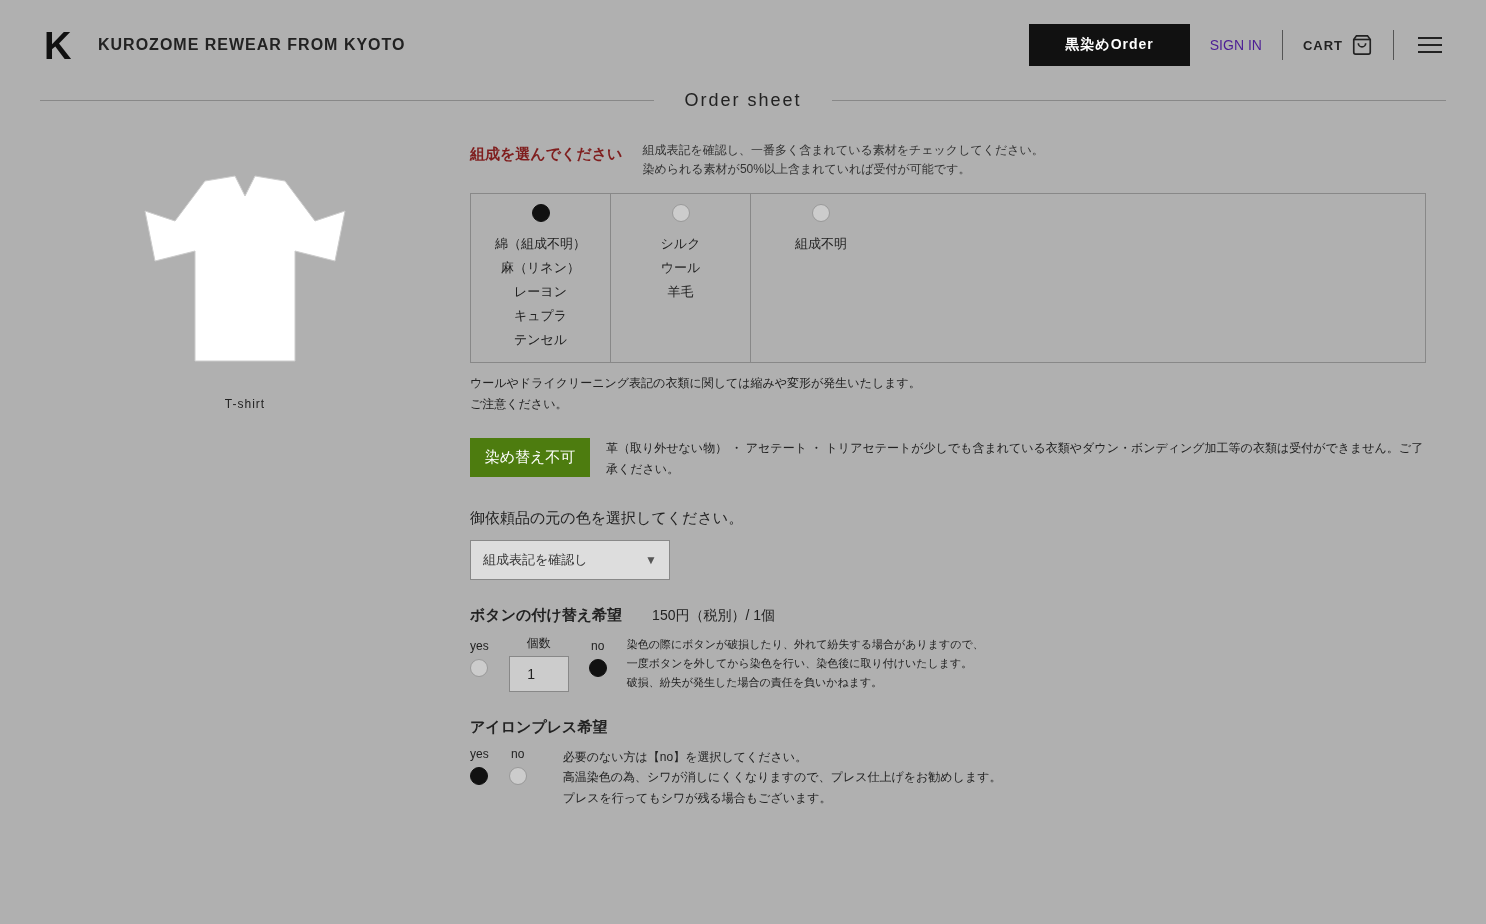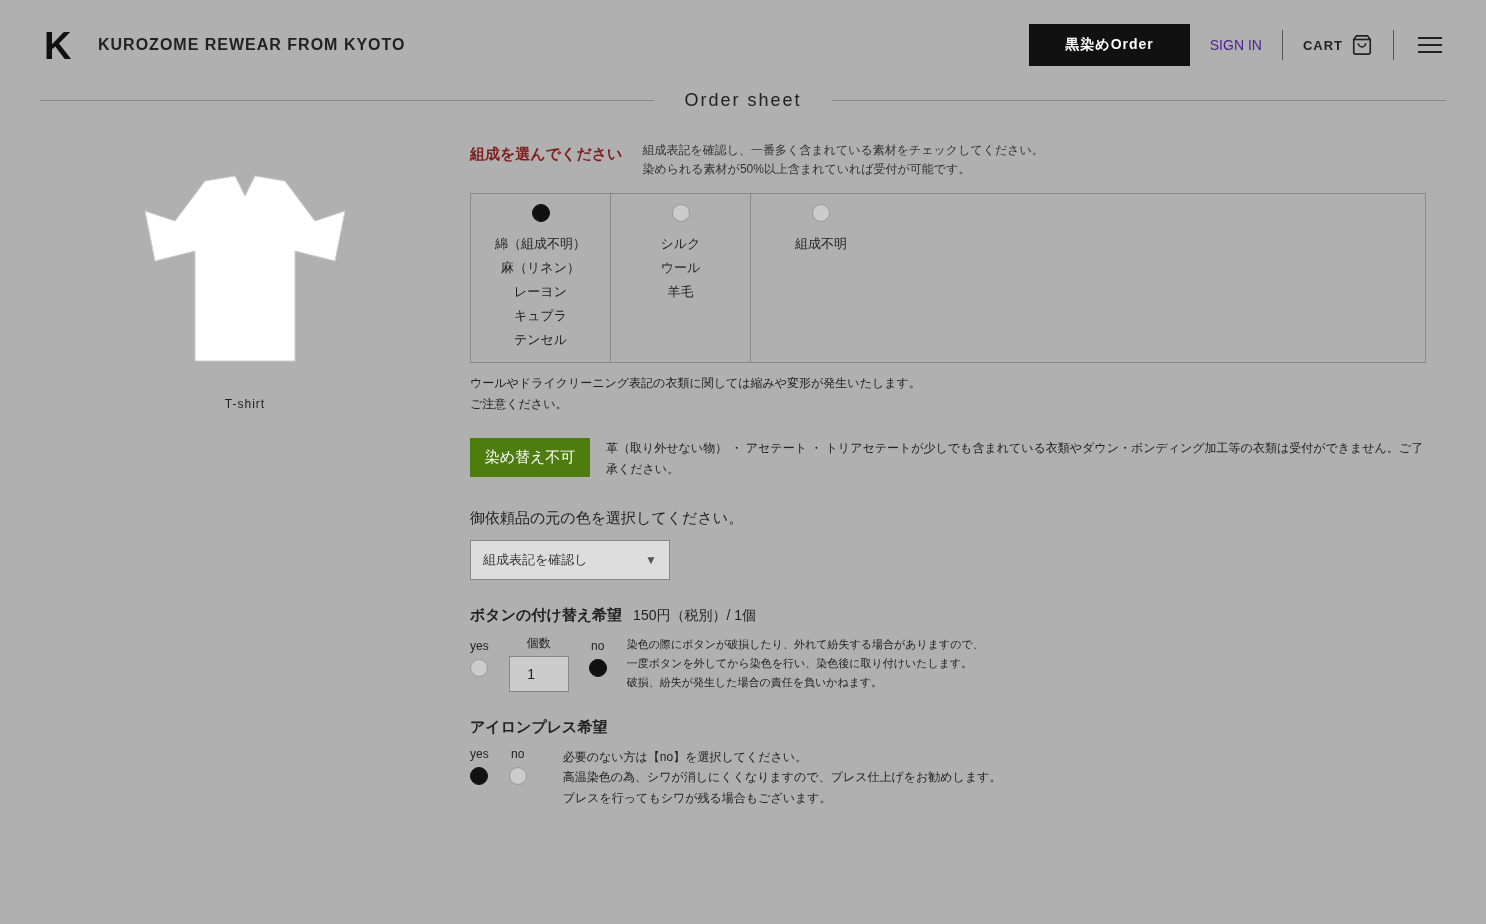--- a/index.html
+++ b/index.html
@@ -256,21 +256,21 @@
       color: #555;
     }
 
     
     .button-replacement-section {
       margin-top: 6px;
     }
     .button-replacement-header {
       display: flex;
       align-items: baseline;
-      gap: 11px;
+      gap: 30px;
       margin-bottom: 10px;
     }
     .button-replacement-title {
       font-size: 15px;
       color: #222;
       font-weight: 700;
     }
     .button-replacement-price {
       font-size: 14px;
       color: #222;

